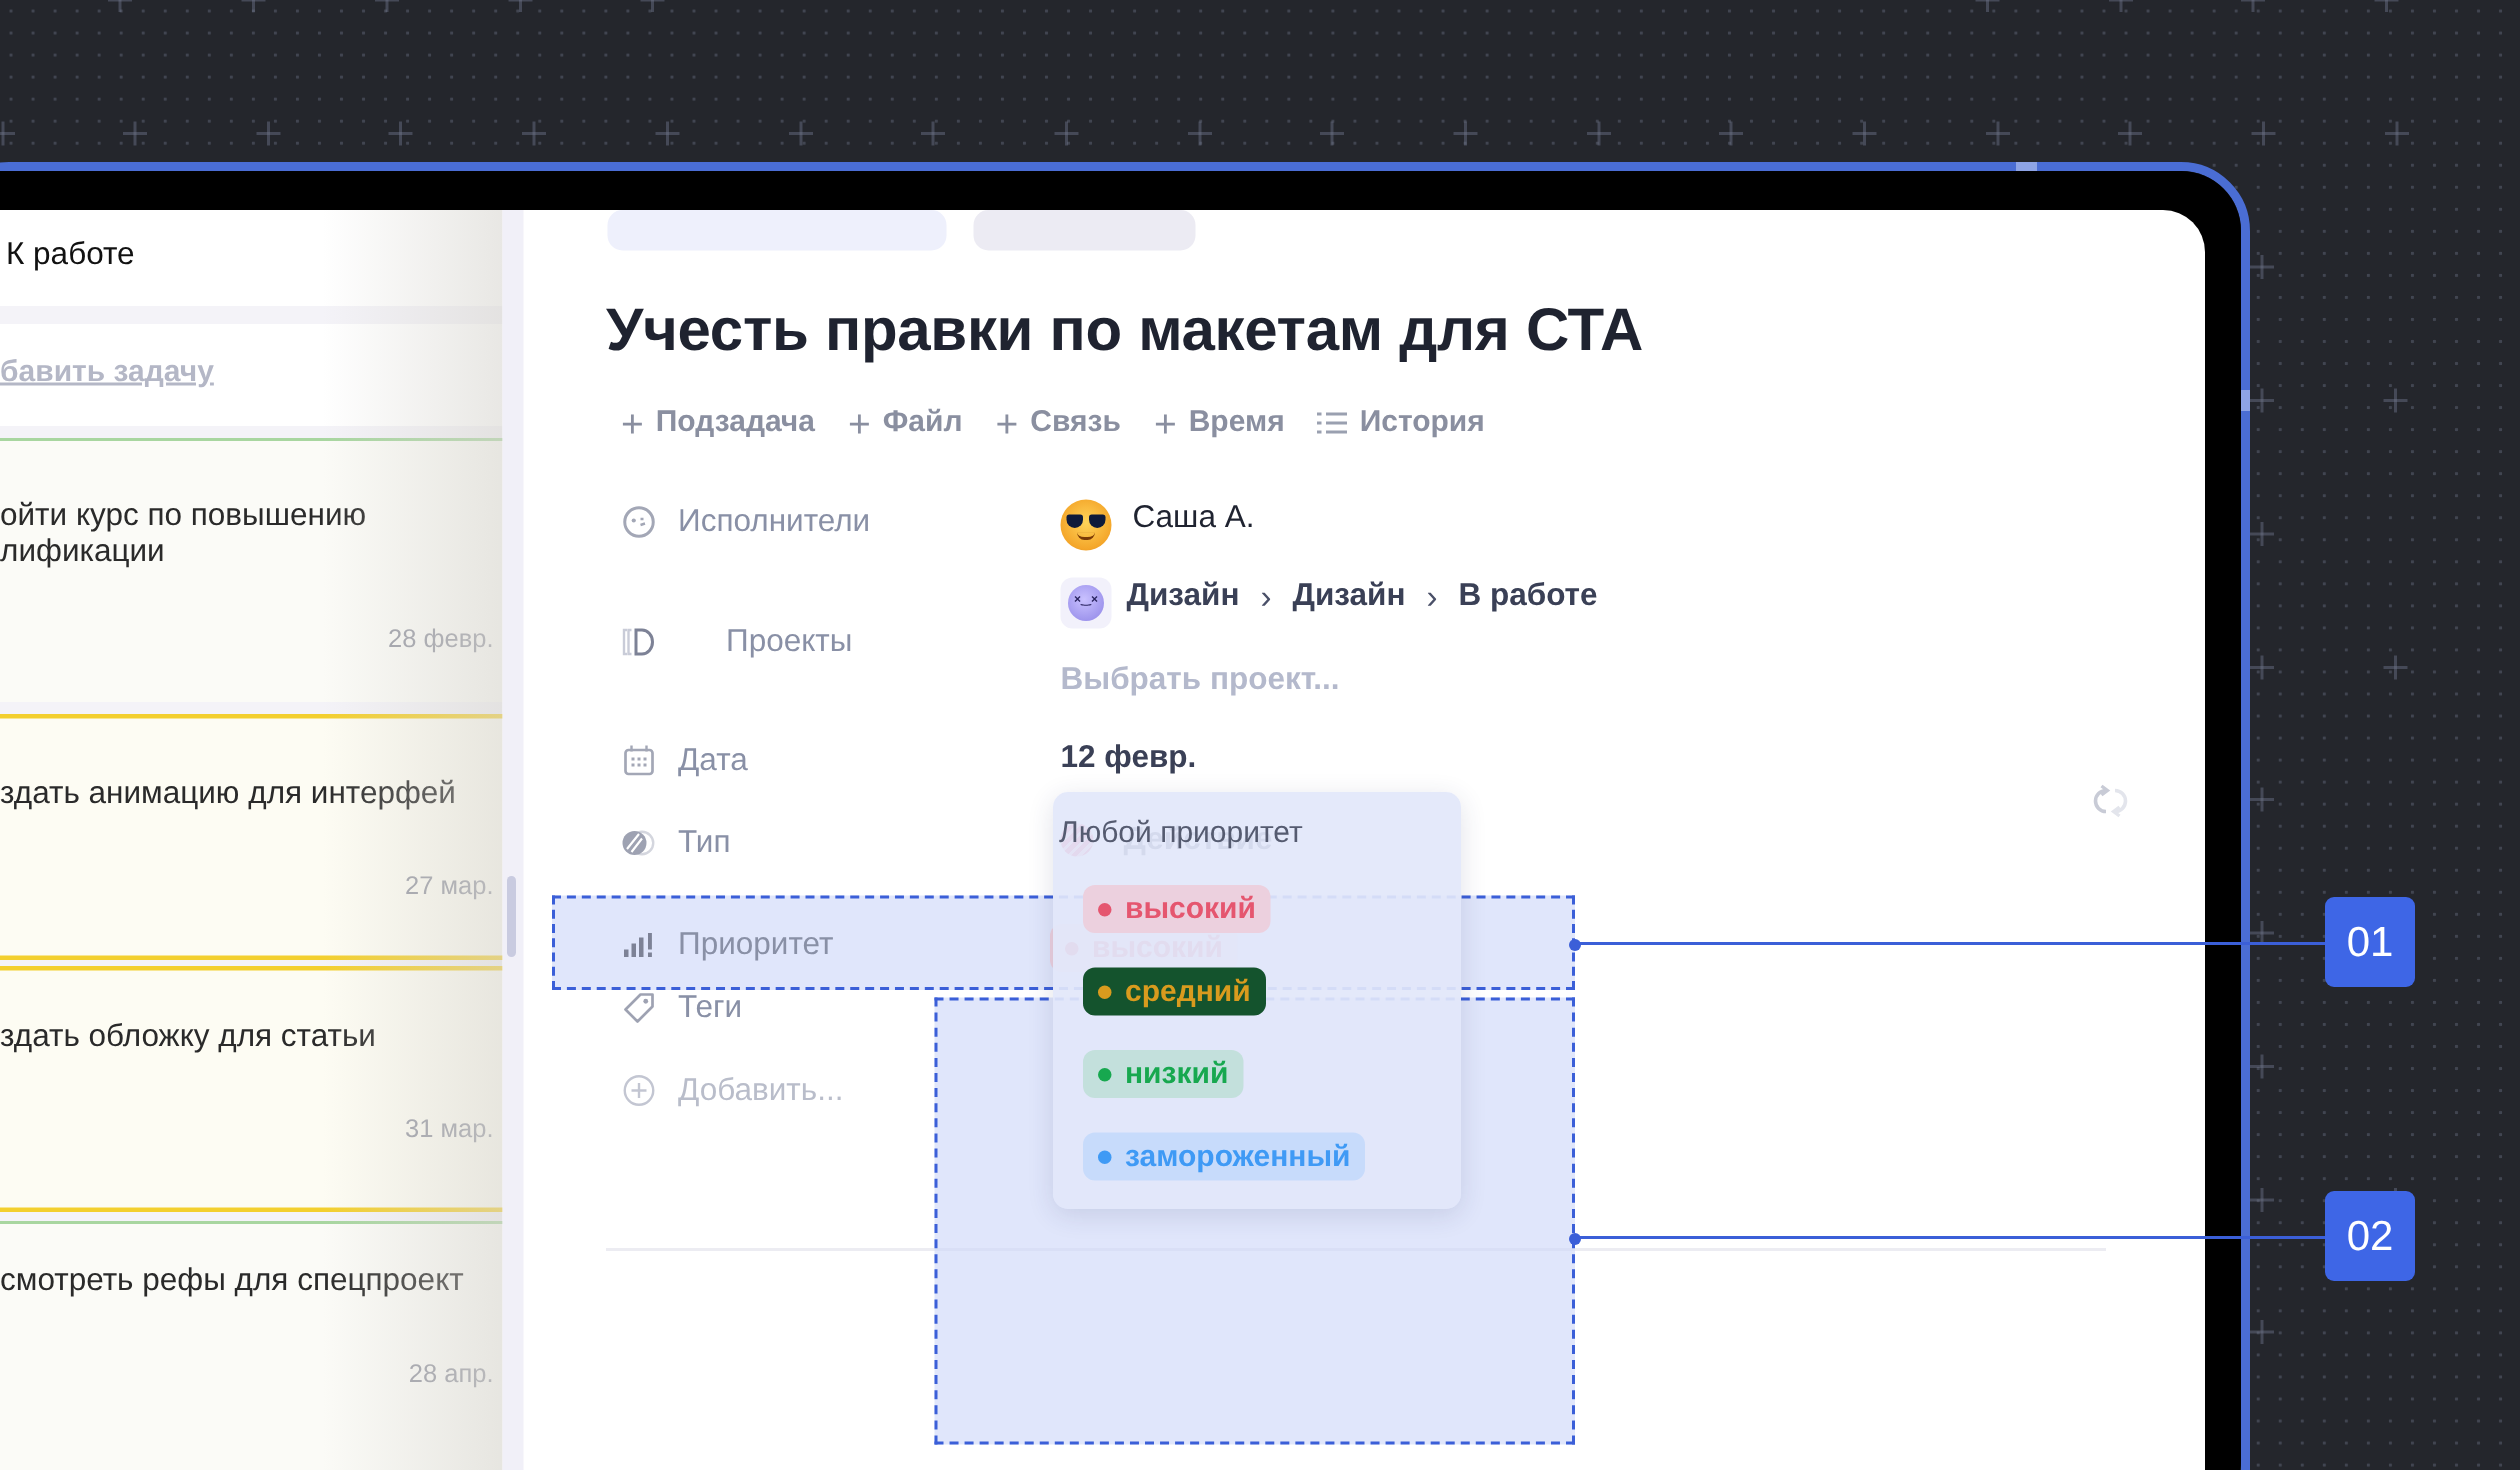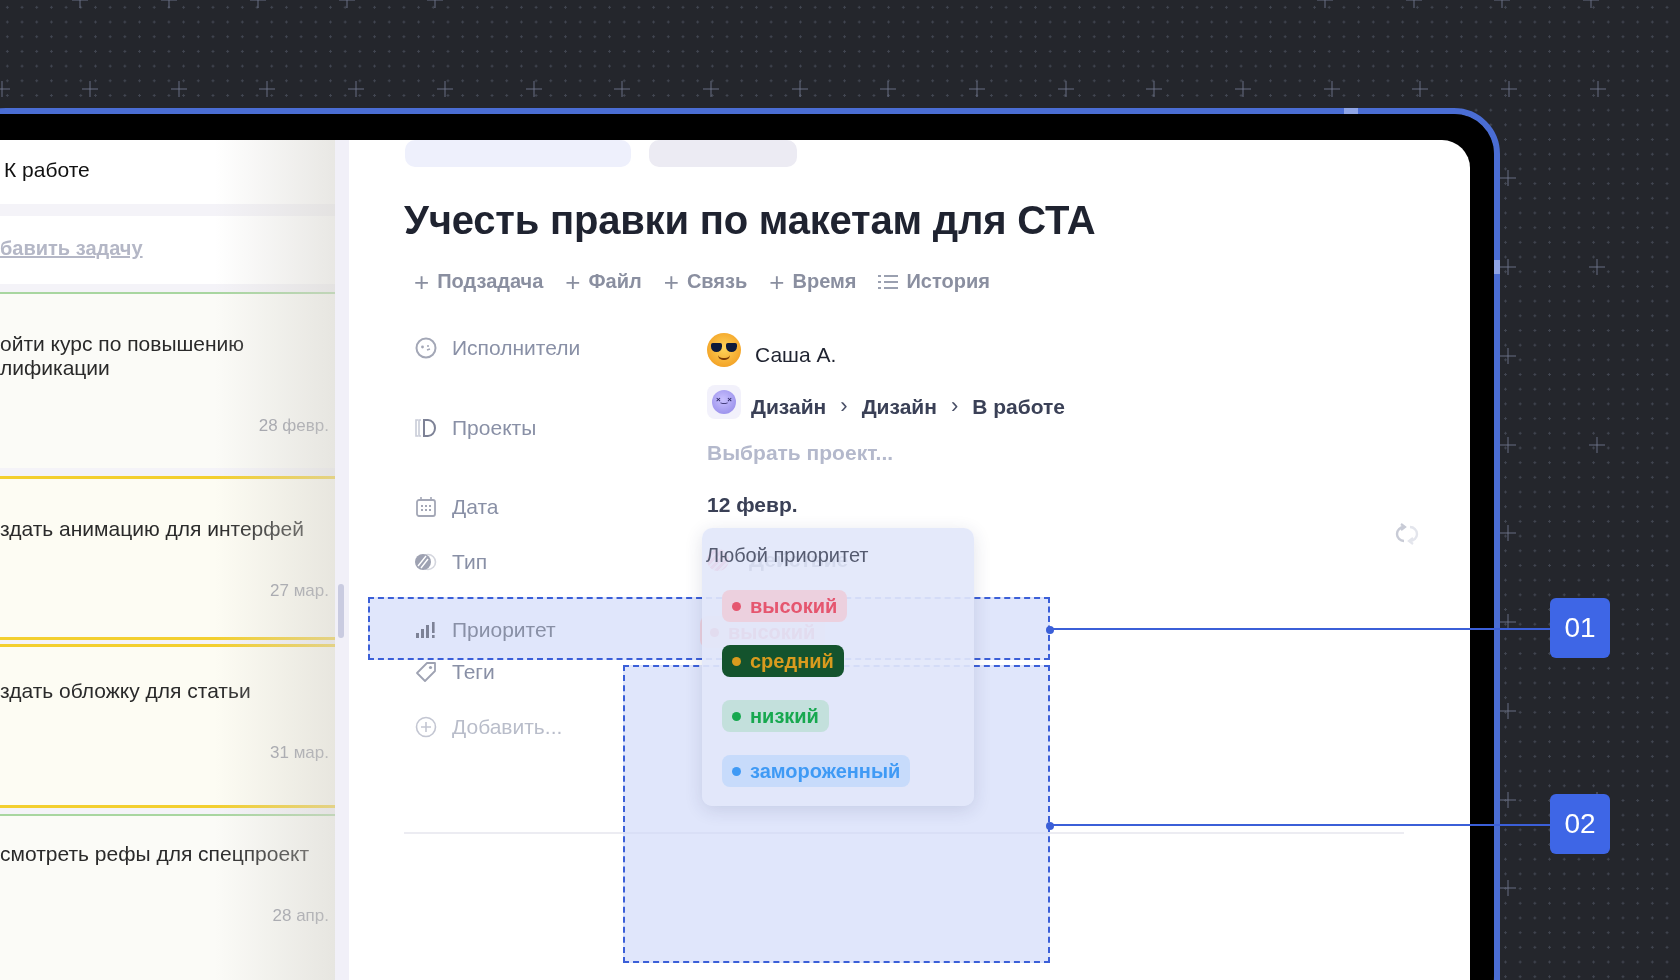--- a/index.html
+++ b/index.html
@@ -95,21 +95,21 @@
   .actions { position: absolute; left: 65px; top: 110px; display: flex; gap: 22px; }
   .action { display: flex; align-items: center; gap: 8px; font-size: 20px; color: #8a8fa0; font-weight: bold; cursor: pointer; }
   .action .plus { font-size: 26px; font-weight: normal; color: #8a8fa0; line-height: 20px; }
   .action .hist-icon { width: 20px; height: 16px; position: relative; }
   .hist-icon i { position: absolute; left: 6px; height: 2px; width: 14px; background: #9aa0b0; }
   .hist-icon b { position: absolute; left: 0; width: 3px; height: 2px; background: #9aa0b0; }
 
   .field-row { position: absolute; left: 65px; display: flex; align-items: center; }
   .field-icon { width: 24px; height: 24px; margin-right: 14px; display: flex; align-items: center; justify-content: center; color: #9ea2b2; }
   .field-label { font-size: 21px; color: #8990a6; }
-  .field-value { position: absolute; left: 358px; font-size: 21px; color: #3a4056; font-weight: bold; display: flex; align-items: flex-end; white-space: nowrap; }
+  .field-value { position: absolute; left: 358px; font-size: 21px; color: #3a4056; font-weight: bold; display: flex; align-items: flex-start; white-space: nowrap; }
 
   .avatar { width: 34px; height: 34px; border-radius: 50%; background: radial-gradient(circle at 50% 45%, #ffd45a 0, #f4a62a 70%, #d77e16 100%); position: relative; margin-right: 14px; }
   .avatar .glasses { position: absolute; left: 4px; top: 10px; width: 26px; height: 9px; }
   .avatar .glasses::before, .avatar .glasses::after { content: ""; position: absolute; top: 0; width: 11px; height: 9px; background: #0e1a3a; border-radius: 2px 2px 6px 6px; }
   .avatar .glasses::before { left: 0; } .avatar .glasses::after { right: 0; }
   .avatar .smile { position: absolute; left: 11px; top: 22px; width: 12px; height: 5px; border-bottom: 2px solid #7a3a06; border-radius: 0 0 8px 8px; }
 
   .proj-icon { width: 34px; height: 34px; border-radius: 8px; background: #f2f1fb; margin-right: 10px; display: flex; align-items: center; justify-content: center; }
   .proj-icon span { width: 24px; height: 24px; border-radius: 50%; background: radial-gradient(circle at 45% 40%, #c9c1ff, #8e84e6); position: relative; font-size: 8px; color: #2a2460; text-align: center; line-height: 20px; font-weight: bold; }
   .chev { color: #4a5068; margin: 0 14px; font-weight: normal; font-size: 22px; }
@@ -285,21 +285,21 @@
         <span class="field-label">Исполнители</span>
       </div>
       <div class="field-value" style="top:173px;font-weight:normal;color:#1f2330;">
         <span class="avatar">
             <span class="glasses"></span>
             <span class="smile"></span>
           </span>
         <span>Саша А.</span>
       </div>
 
-      <div class="field-row" style="top:256px;">
+      <div class="field-row" style="top:256px;gap:32px;">
         <span class="field-icon">
           <svg width="24" height="22" viewBox="0 0 24 22">
               <path d="M4 3 L2 3 L2 19 L4 19" fill="none" stroke="#c9ccd8" stroke-width="1.6"></path>
               <path d="M7 3 L5 3 L5 19 L7 19" fill="none" stroke="#c9ccd8" stroke-width="1.6"></path>
               <path d="M10 3 L14 3 A7 8 0 0 1 14 19 L10 19 Z" fill="none" stroke="#7d8296" stroke-width="2"></path>
             </svg>
         </span>
         <span class="field-label">Проекты</span>
       </div>
       <div class="field-value" style="top:225px;">

